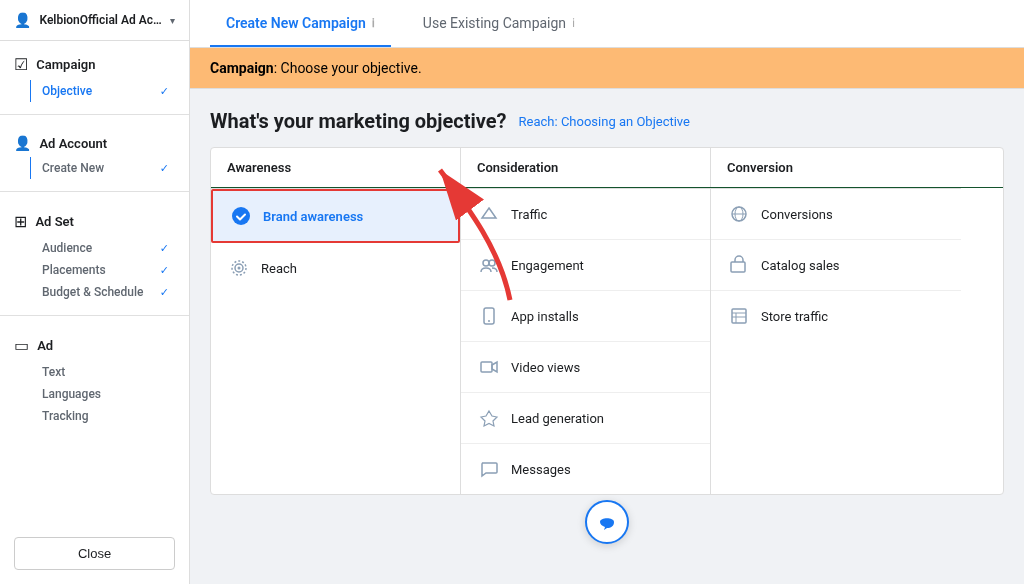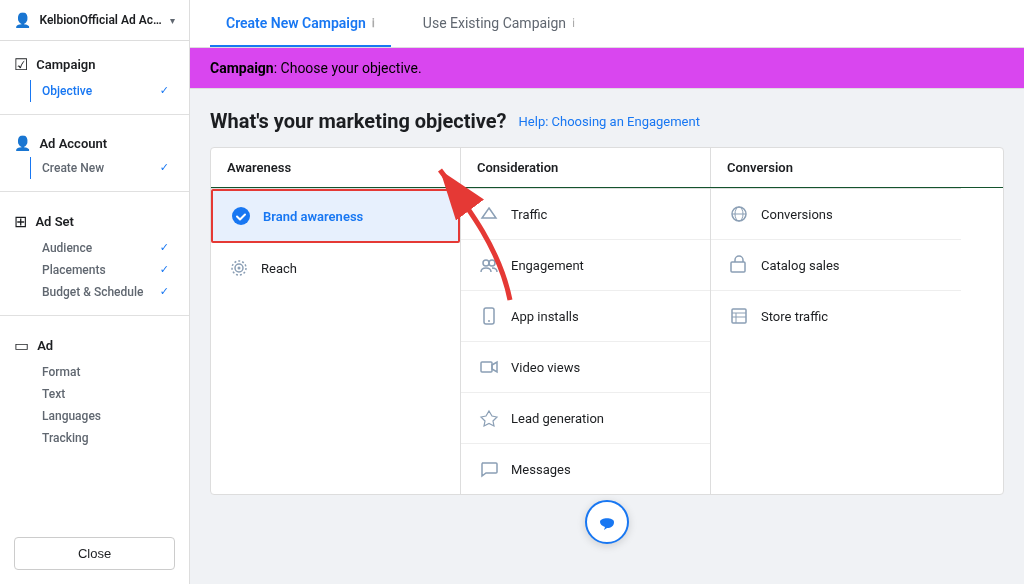--- a/index.html
+++ b/index.html
@@ -38,21 +38,21 @@
     .sidebar-section-header {
       display: flex;
       align-items: center;
       gap: 8px;
       margin-bottom: 6px;
     }
     .sidebar-section-icon { font-size: 16px; color: #1c1e21; }
     .sidebar-section-title { font-size: 13px; font-weight: 600; color: #1c1e21; }
     .sidebar-item {
       display: flex;
-      align-items: flex-start;
+      align-items: center;
       padding: 4px 6px 4px 28px;
       position: relative;
       cursor: pointer;
     }
     .sidebar-item-label { font-size: 12px; color: #1877f2; font-weight: 500; }
     .sidebar-item-label.normal { color: #606770; }
     .sidebar-item-check { margin-left: auto; color: #1877f2; font-size: 11px; }
     .sidebar-item-line {
       position: absolute;
       left: 16px;
@@ -115,21 +115,21 @@
     
     .content {
       flex: 1;
       overflow-y: auto;
       padding: 0;
       background: #f0f2f5;
     }
 
     
     .objective-banner {
-      background: #d946ef;
+      background: #fdba74;
       padding: 12px 20px;
       border-bottom: 1px solid #ddd;
       display: flex;
       justify-content: space-between;
     }
     .quick-creation-btn {
       padding: 8px 14px;
       background: #fff;
       border: 1px solid #ccc;
       border-radius: 4px;
@@ -316,23 +316,20 @@
   </div>
 
   <div class="sidebar-divider"></div>
 
   <div class="sidebar-section">
     <div class="sidebar-section-header">
       <span class="sidebar-section-icon">▭</span>
       <span class="sidebar-section-title">Ad</span>
     </div>
     <div class="sidebar-item">
-      <span class="sidebar-item-label normal">Format</span>
-    </div>
-    <div class="sidebar-item">
       <span class="sidebar-item-label normal">Text</span>
     </div>
     <div class="sidebar-item">
       <span class="sidebar-item-label normal">Languages</span>
     </div>
     <div class="sidebar-item">
       <span class="sidebar-item-label normal">Tracking</span>
     </div>
   </div>
 
@@ -356,21 +353,21 @@
     <div class="objective-banner">
       <div>
         <span style="font-weight:700; font-size:14px;">Campaign</span><span style="font-size:14px;">: Choose your objective.</span>
       </div>
     </div>
 
     <div class="content">
       <div class="objective-section">
         <div class="objective-title">
           <span>What's your marketing objective?</span>
-          <span class="help-link">Help: Choosing an Engagement</span>
+          <span class="help-link">Reach: Choosing an Objective</span>
         </div>
 
         <div class="objectives-table">
 
           <div class="obj-header-row">
             <div class="obj-header">Awareness</div>
             <div class="obj-header">Consideration</div>
             <div class="obj-header">Conversion</div>
           </div>
 

